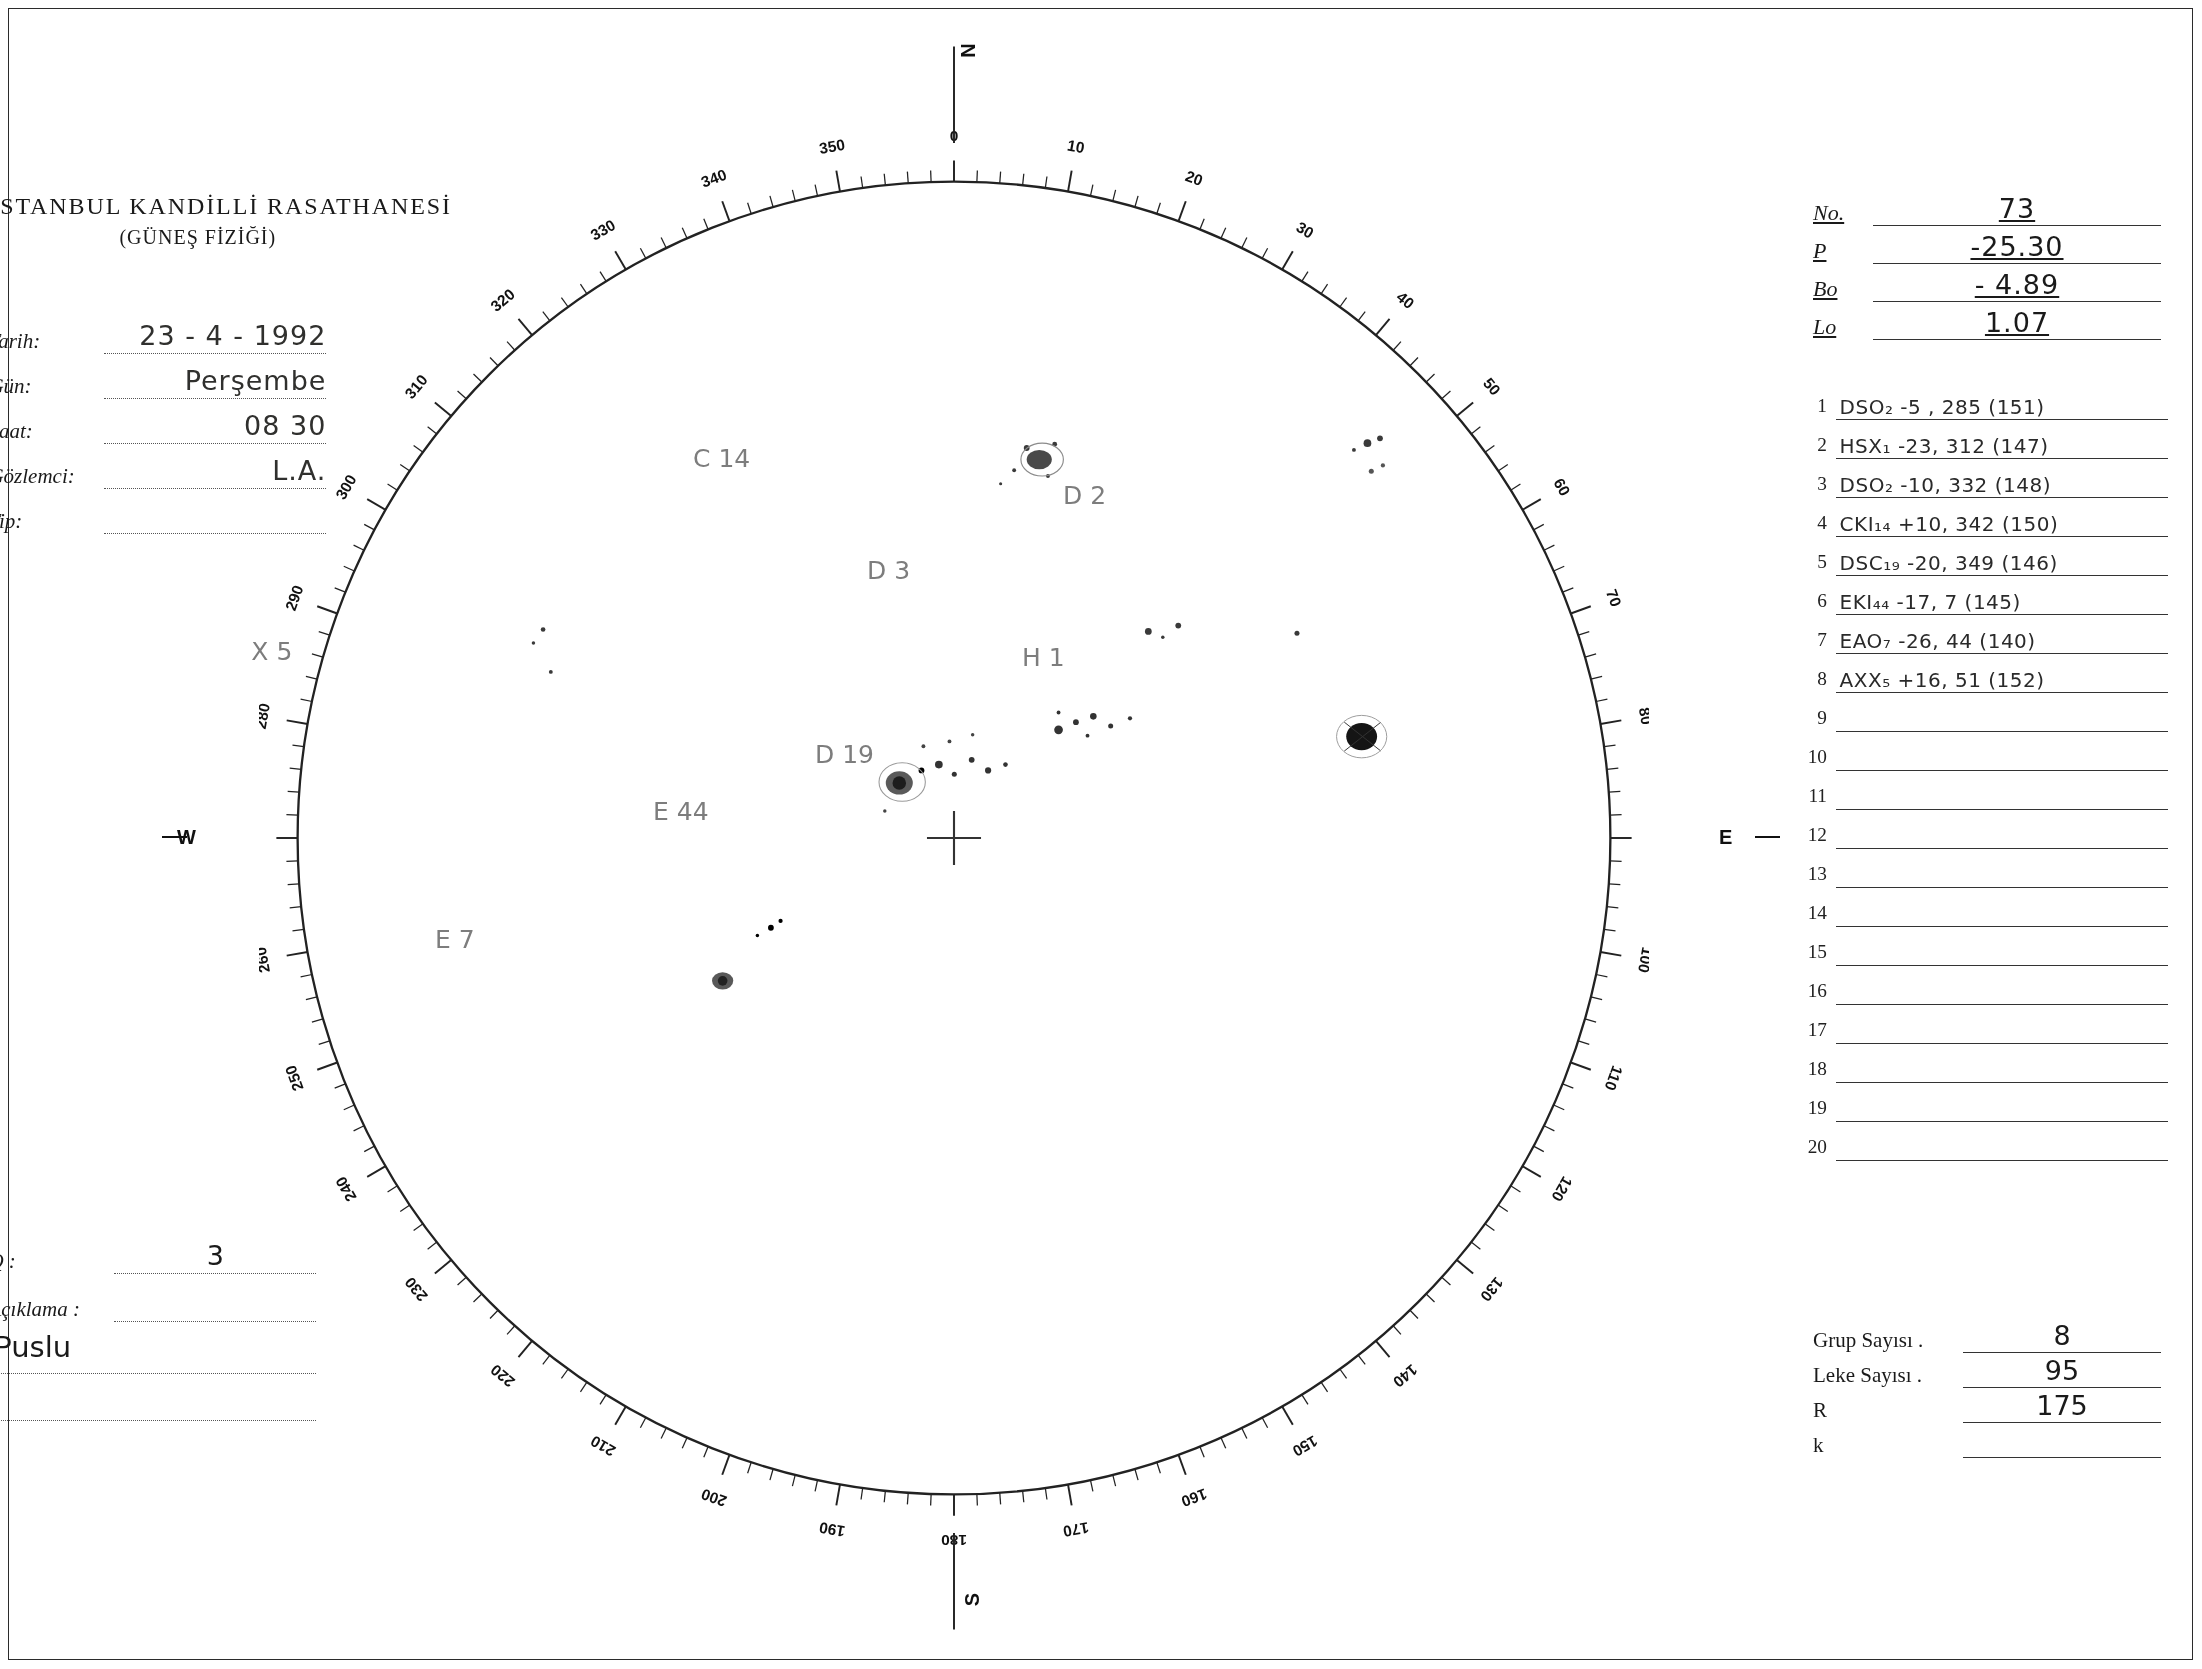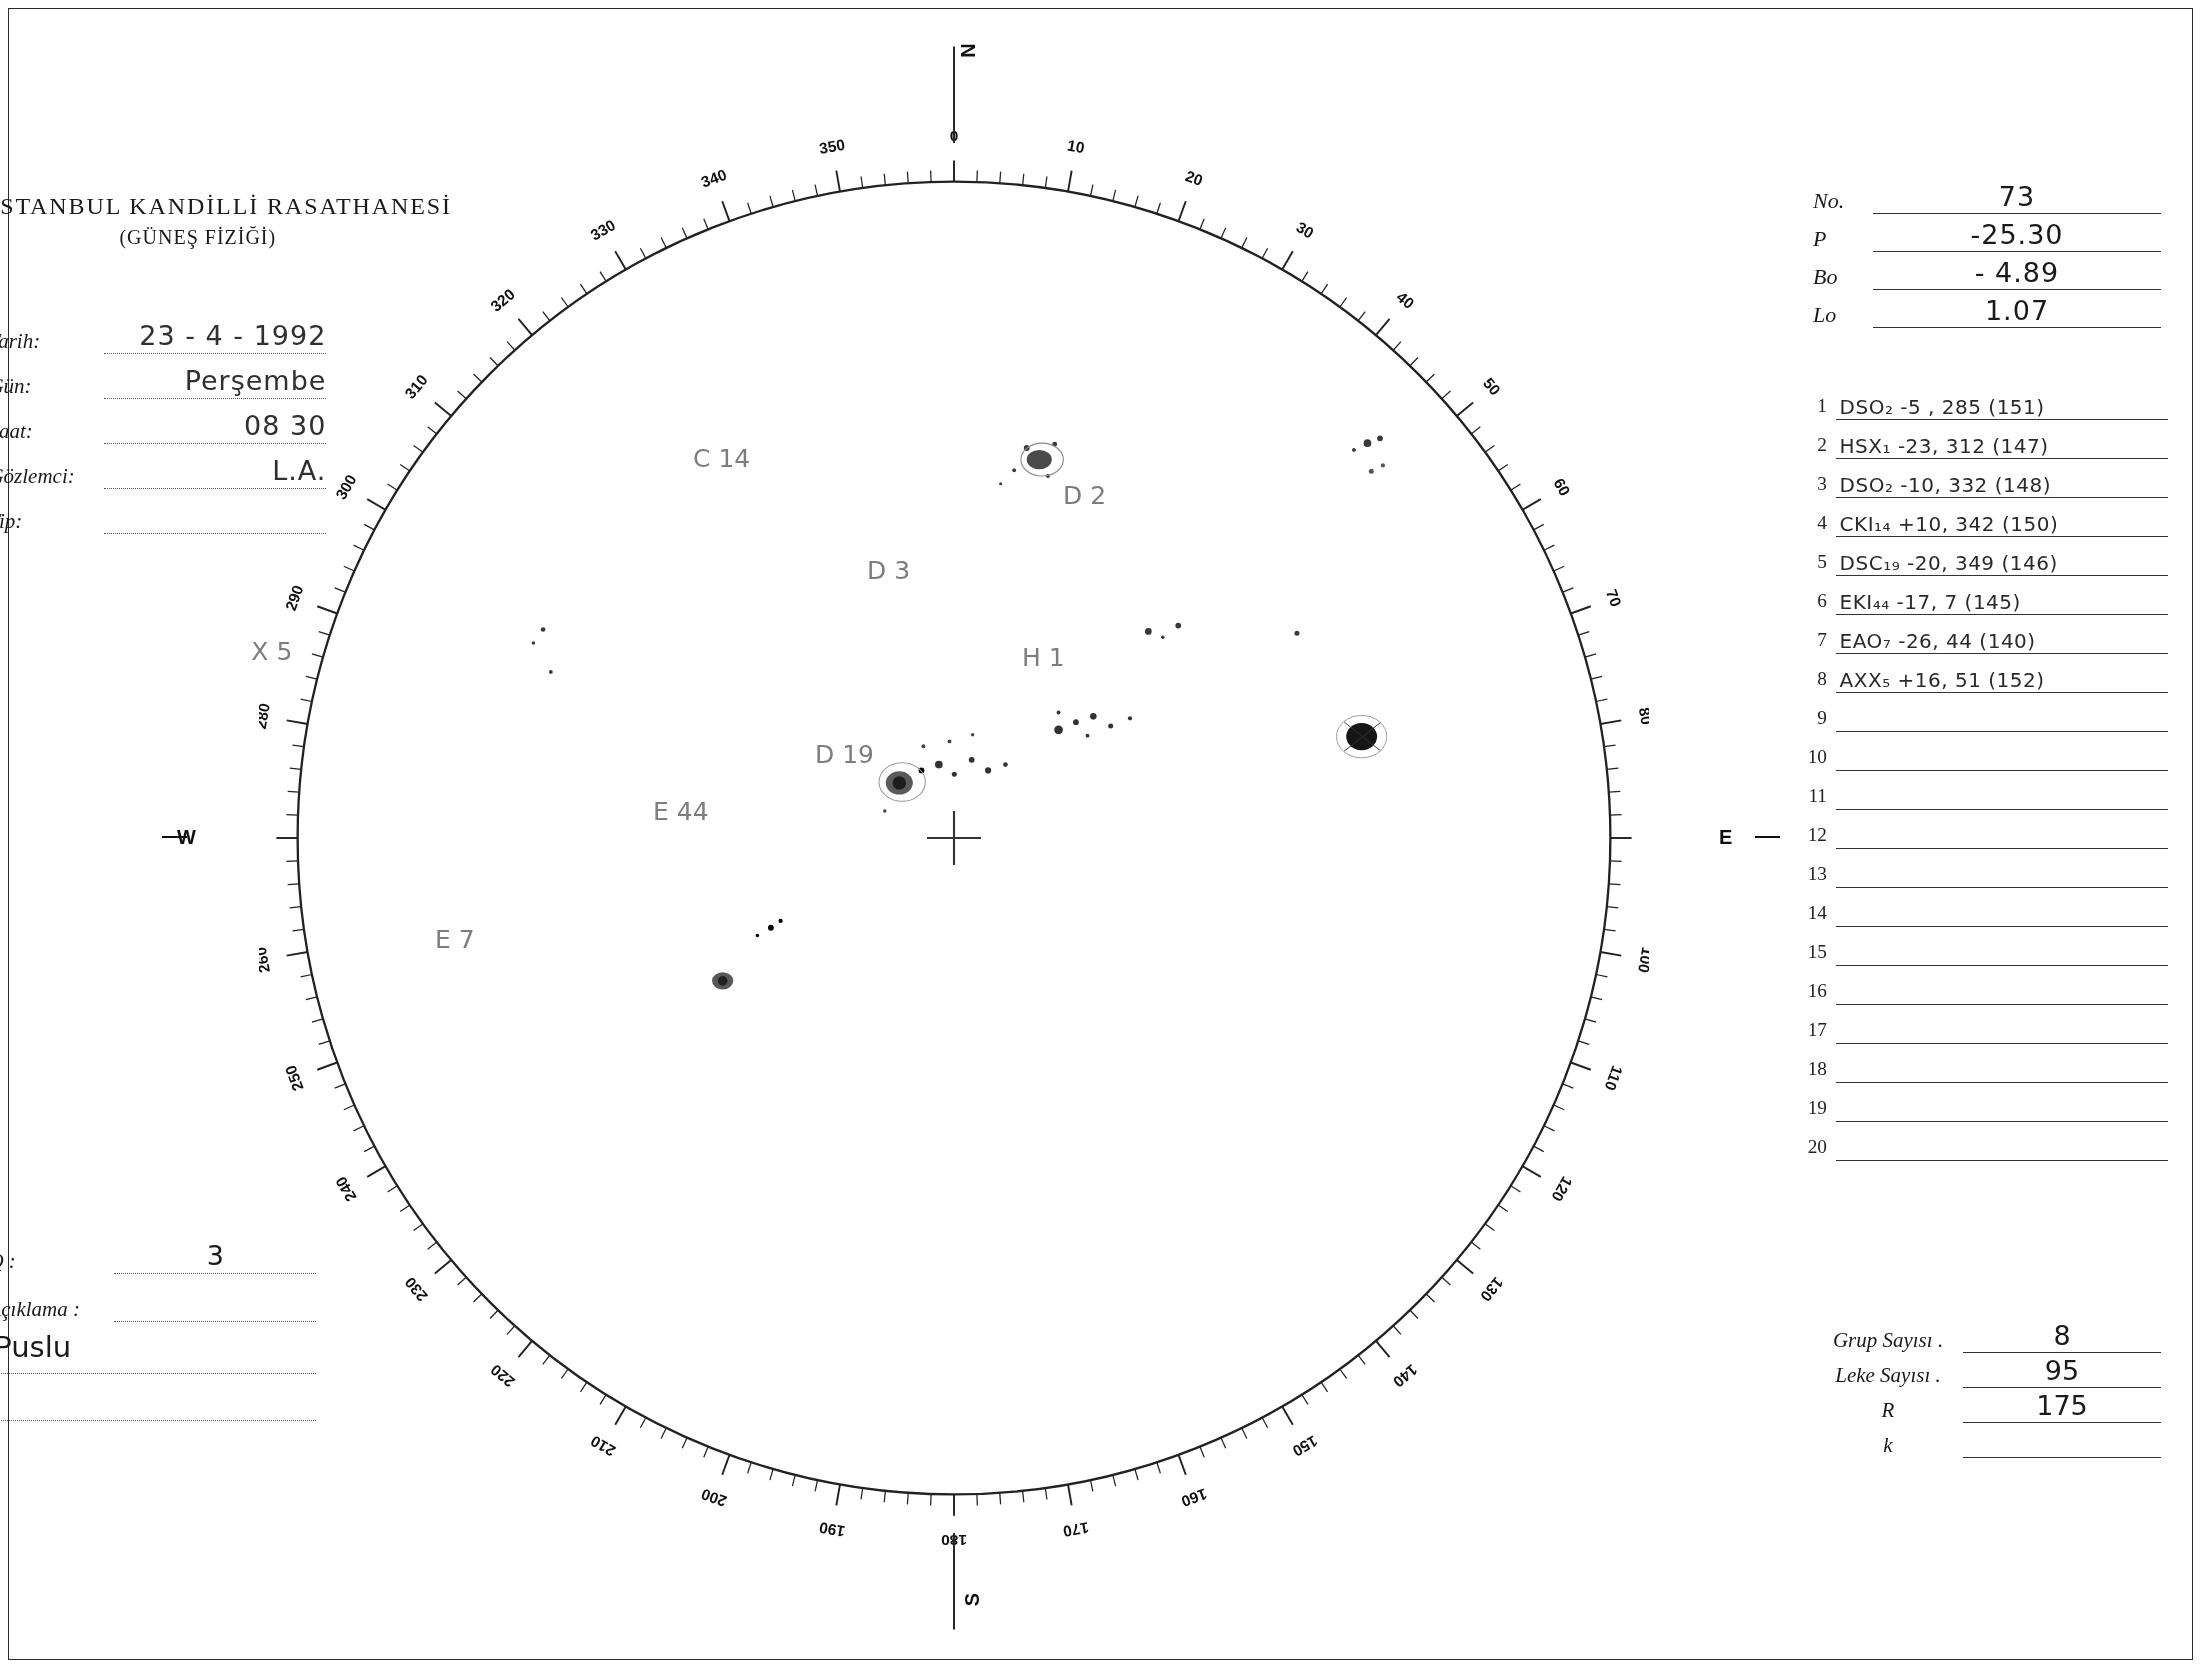--- a/index.html
+++ b/index.html
@@ -115,22 +115,23 @@
   .bl-blank {
     margin-top: 21px;
     border-bottom: 1px dotted #555;
     height: 25px;
   }
 
   
   .params {
     position: absolute;
     left: 1813px;
-    top: 176px;
+    top: 188px;
     width: 348px;
+    text-decoration: underline;
   }
   .param-row {
     display: flex;
     align-items: flex-end;
     height: 38px;
   }
   .param-label {
     font-size: 22px;
     font-style: italic;
     width: 60px;
@@ -186,24 +187,22 @@
     top: 1318px;
     width: 348px;
   }
   .total-row {
     display: flex;
     align-items: flex-end;
     height: 35px;
   }
   .total-label {
     font-size: 21px;
-    font-style: italic;
     width: 150px;
     white-space: nowrap;
-    text-align: center;
   }
   .total-value {
     flex: 1;
     border-bottom: 1.4px solid #333;
     font-family: "DejaVu Sans", sans-serif;
     font-size: 27px;
     text-align: center;
     padding-bottom: 1px;
   }
 

